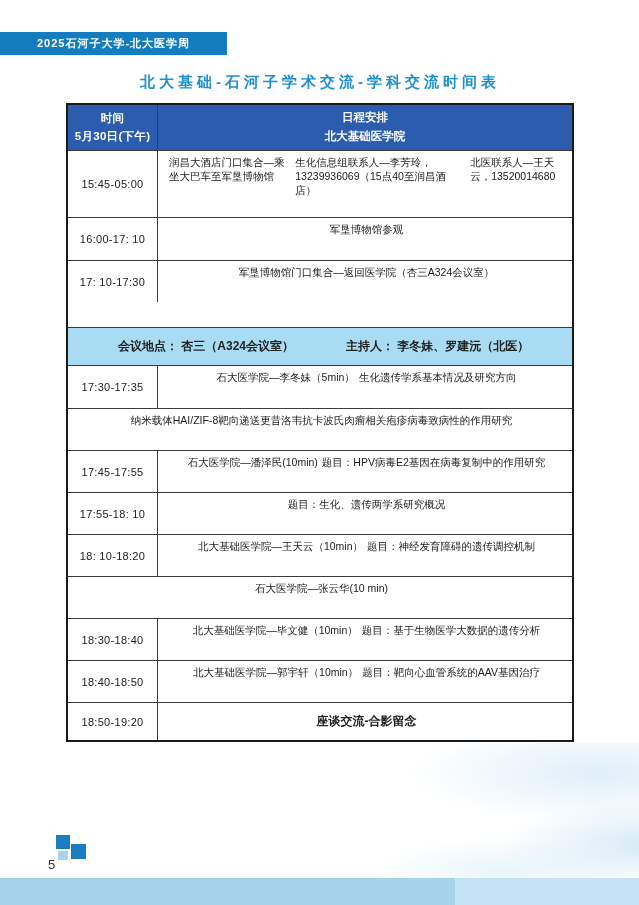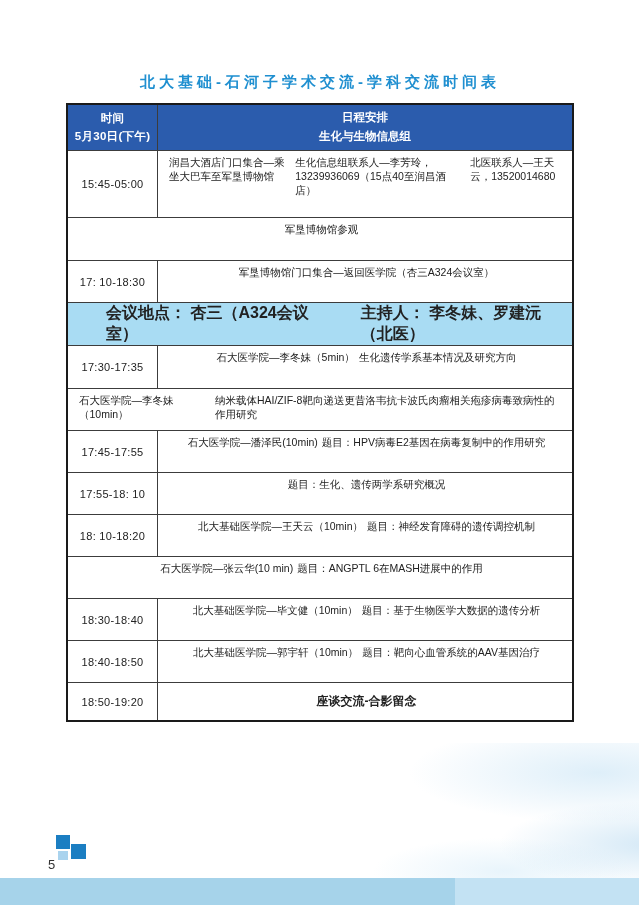--- a/index.html
+++ b/index.html
@@ -48,22 +48,22 @@
   .h42{min-height:42px;} .h38{min-height:38px;}
 
   .header-row{background:#2b5cad;color:#ffffff;font-weight:bold;}
   .header-row .cell-time,.header-row .cell-detail{
     flex-direction:column;align-items:center;justify-content:center;
     text-align:center;gap:3px;font-size:11.5px;padding:4px 0;
   }
   .header-row .cell-time{flex:0 0 90px;display:flex;}
 
   .divider-row{
-    background:#a9dcf3;font-weight:bold;font-size:16px;
-    display:flex;align-items:center;padding-left:38px;box-sizing:border-box;
+    background:#a9dcf3;font-weight:bold;font-size:12px;
+    display:flex;align-items:center;padding-left:50px;box-sizing:border-box;margin-top:25px;
   }
   .divider-row .host{margin-left:52px;}
 
   .closing-row .cell-detail{
     align-items:center;justify-content:center;text-align:center;
     font-weight:bold;font-size:12px;
   }
 
   
   .sq{position:absolute;}
@@ -85,74 +85,77 @@
   .bottom-bar{
     position:absolute;left:0;bottom:0;width:639px;height:27px;
     background:linear-gradient(90deg,#a6d3ea 0px,#a6d3ea 455px,#c3e2f3 455px,#c3e2f3 639px);
   }
 </style>
 </head>
 <body>
 
 <div class="page">
 
+  <div class="banner">
+    <span>2025石河子大学-北大医学周</span>
+  </div>
 
   <div class="doc-title">北大基础-石河子学术交流-学科交流时间表</div>
 
   <div class="tbl">
 
     <div class="row header-row h45">
       <div class="cell-time">
         <span>时间</span>
         <span>5月30日(下午)</span>
       </div>
       <div class="cell-detail">
         <span>日程安排</span>
-        <span>生化与生物信息组</span>
+        <span>北大基础医学院</span>
       </div>
     </div>
 
     <div class="row h67">
       <div class="cell-time">15:45-05:00</div>
       <div class="cell-detail">
         <span>润昌大酒店门口集合—乘坐大巴车至军垦博物馆</span>
         <span>生化信息组联系人—李芳玲，13239936069（15点40至润昌酒店）</span>
         <span>北医联系人—王天云，13520014680</span>
       </div>
     </div>
 
     <div class="row h43">
+      <div class="cell-time">16:00-17: 10</div>
       <div class="cell-detail">
         <span>军垦博物馆参观</span>
       </div>
     </div>
 
     <div class="row h42">
-      <div class="cell-time">17: 10-18:30</div>
+      <div class="cell-time">17: 10-17:30</div>
       <div class="cell-detail">
         <span>军垦博物馆门口集合—返回医学院（杏三A324会议室）</span>
       </div>
     </div>
 
     <div class="row divider-row h38">
       <span>会议地点： 杏三（A324会议室）</span>
       <span class="host">主持人： 李冬妹、罗建沅（北医）</span>
     </div>
 
     <div class="row h43">
       <div class="cell-time">17:30-17:35</div>
       <div class="cell-detail">
         <span>石大医学院—李冬妹（5min）</span>
         <span>生化遗传学系基本情况及研究方向</span>
       </div>
     </div>
 
     <div class="row h42">
       <div class="cell-detail">
-        <span>石大医学院—李冬妹（10min）</span>
         <span>纳米载体HAI/ZIF-8靶向递送更昔洛韦抗卡波氏肉瘤相关疱疹病毒致病性的作用研究</span>
       </div>
     </div>
 
     <div class="row h42">
       <div class="cell-time">17:45-17:55</div>
       <div class="cell-detail">
         <span>石大医学院—潘泽民(10min)</span>
         <span>题目：HPV病毒E2基因在病毒复制中的作用研究</span>
       </div>
@@ -169,21 +172,20 @@
       <div class="cell-time">18: 10-18:20</div>
       <div class="cell-detail">
         <span>北大基础医学院—王天云（10min）</span>
         <span>题目：神经发育障碍的遗传调控机制</span>
       </div>
     </div>
 
     <div class="row h42">
       <div class="cell-detail">
         <span>石大医学院—张云华(10 min)</span>
-        <span>题目：ANGPTL 6在MASH进展中的作用</span>
       </div>
     </div>
 
     <div class="row h42">
       <div class="cell-time">18:30-18:40</div>
       <div class="cell-detail">
         <span>北大基础医学院—毕文健（10min）</span>
         <span>题目：基于生物医学大数据的遗传分析</span>
       </div>
     </div>

